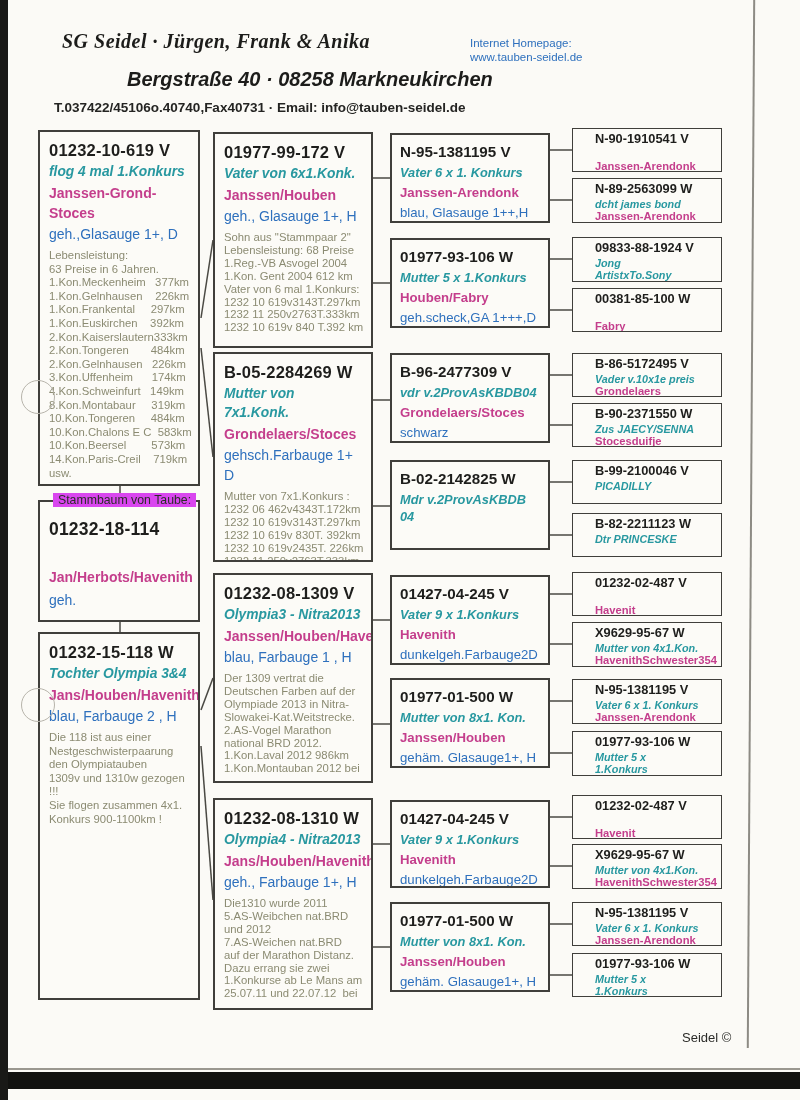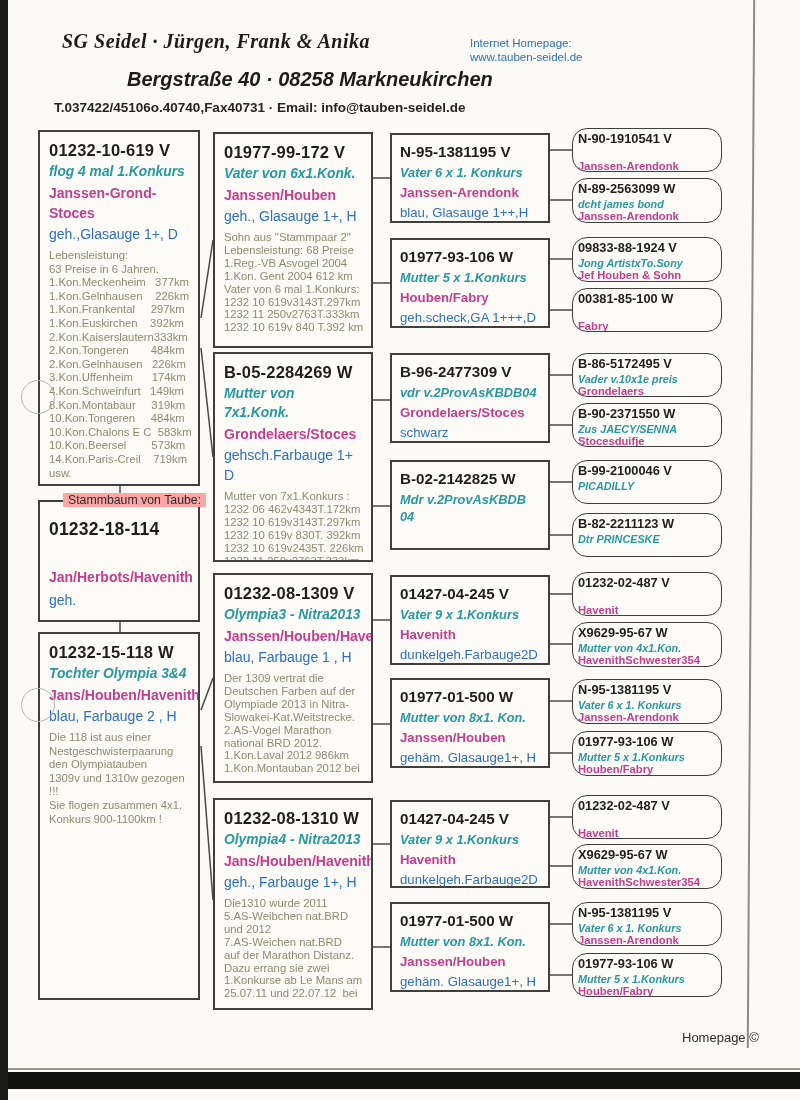--- a/index.html
+++ b/index.html
@@ -47,30 +47,30 @@
   .big .desc   { margin-top:1px; font-size:14px;  line-height:20px; }
   .big .notes  { margin-top:5px; font-size:11.3px; line-height:12.9px; }
   .roomy .notes { line-height:13.6px; }
 
   .mid { padding:7px 8px; }
   .mid .ring   { font-size:15.2px; line-height:19px; }
   .mid .ach    { margin-top:3px; font-size:12.8px; line-height:17px; min-height:17px; }
   .mid .strain { margin-top:3px; font-size:13.2px; line-height:18px; min-height:18px; }
   .mid .desc   { margin-top:2px; font-size:13.2px; line-height:18px; }
 
-  .small { padding:3px 5px; border-width:1.5px;border-radius:15px; }
+  .small { padding:3px 22px; border-width:1.5px; }
   .small .ring   { font-size:12.8px; line-height:14.5px; }
   .small .ach    { margin-top:1px; font-size:10.8px; line-height:12.5px; min-height:12.5px; }
   .small .strain { font-size:11.2px; line-height:13px; min-height:13px; }
 
   
   .subject-frame { overflow:visible; }
   .subject-legend {
-    position:absolute; top:-9px; left:23px;
-    background:#fca5a5; padding:0 5px;
+    position:absolute; top:-9px; left:13px;
+    background:#d946ef; padding:0 5px;
     font-size:12.3px; color:#2c2c29; white-space:nowrap;
   }
   .subject-frame .ring { font-size:17.5px; line-height:21px; margin-top:9px; }
   .subject-frame .strain { margin-top:27px; font-size:14px; line-height:20px; }
   .subject-frame .desc { margin-top:3px; font-size:14px; line-height:20px; }
 
   
   .connectors { position:absolute; left:0; top:0; pointer-events:none; }
 
   
@@ -360,21 +360,21 @@
     <div class="ring">N-95-1381195 V</div>
     <div class="ach">Vater 6 x 1. Konkurs</div>
     <div class="strain">Janssen-Arendonk</div>
   </div>
   <div class="box small" style="left:572px;top:953px;width:150px;height:44px">
     <div class="ring">01977-93-106 W</div>
     <div class="ach">Mutter 5 x 1.Konkurs</div>
     <div class="strain">Houben/Fabry</div>
   </div>
 
-  <div class="columba">Homepage ©</div>
+  <div class="columba">Seidel ©</div>
 
   <div class="hole-punch" style="left:21px;top:380px;"></div>
   <div class="hole-punch" style="left:21px;top:688px;"></div>
   <div class="scan-right"></div>
   <div class="scan-bottom-hair"></div>
   <div class="scan-bottom"></div>
   <div class="scan-left"></div>
 
 </div>
 

